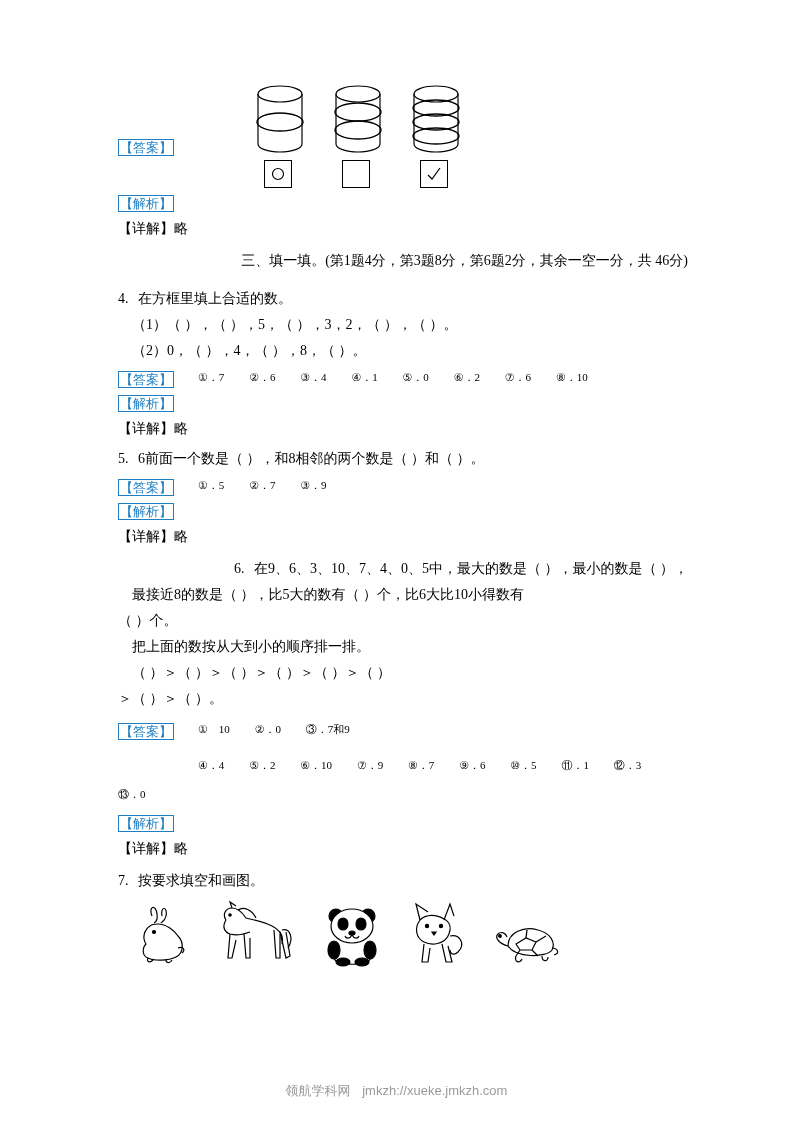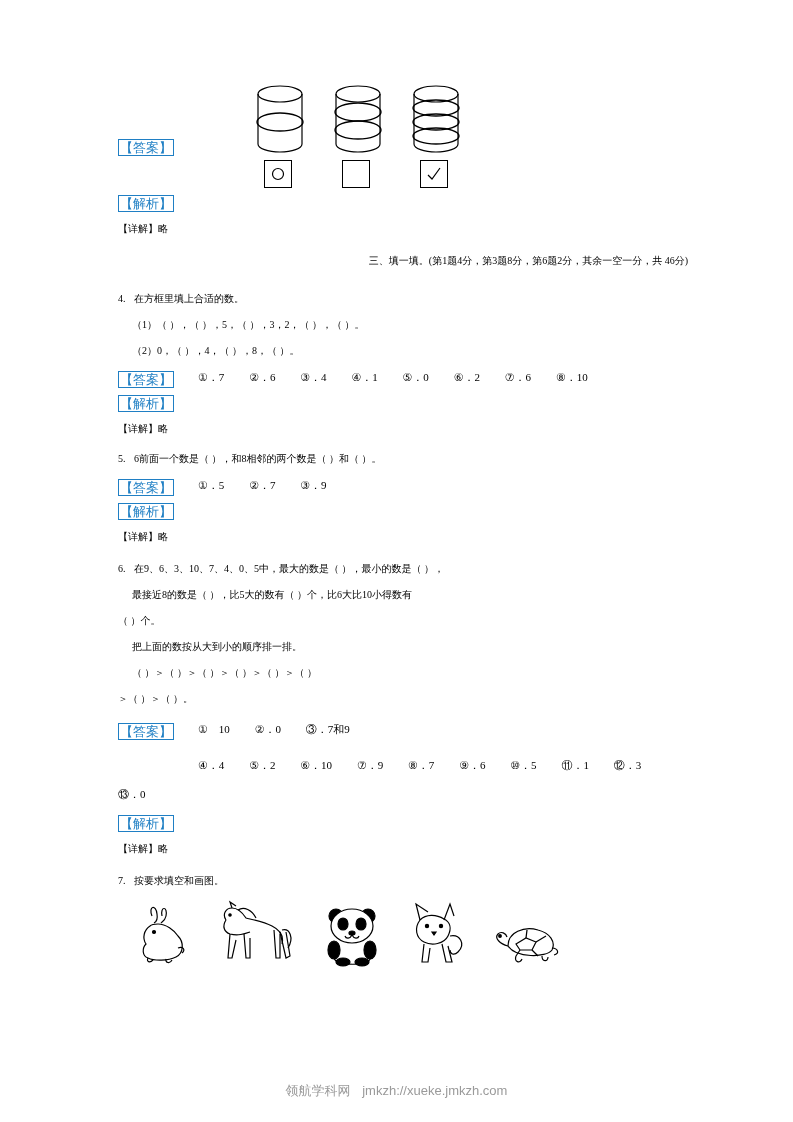--- a/index.html
+++ b/index.html
@@ -25,21 +25,21 @@
   }
   .row { display: flex; align-items: flex-start; }
   .tagbox {
     color: #1f7fc4;
     font-size: 13px;
     border: 1px solid #1f7fc4;
     padding: 0 1px;
     display: inline-block;
     line-height: 15px;
   }
-  .blk { font-size: 10px; line-height: 26px; }
+  .blk { font-size: 14px; line-height: 26px; }
   .indent1 { margin-left: 14px; }
   .ans-line { display:flex; align-items:flex-start; margin-top:6px; }
   .ans-items { margin-left: 18px; font-size: 11px; }
   .ans-items span { display:inline-block; margin-right: 22px; }
   
   .draw-area { position: relative; height: 130px; }
   .cyl { position: absolute; }
   .shapebox {
     position:absolute;
     width: 26px; height: 26px;
@@ -183,21 +183,21 @@
 
     <div class="row" style="margin-top:6px;">
       <div class="tagwrap">
         <span class="tagbox">【解析】</span>
       </div>
     </div>
     <div class="blk" style="margin-top:4px;">
       <span>【详解】</span><span>略</span>
     </div>
 
-    <div class="blk" style="margin-top:6px;">
+    <div class="blk" style="margin-top:6px;text-align:right;">
       <span>6.</span>
       <span style="margin-left:6px;">在9、6、3、10、7、4、0、5中，最大的数是（            ），最小的数是（            ），</span>
     </div>
     <div class="blk indent1">最接近8的数是（            ），比5大的数有（            ）个，比6大比10小得数有</div>
     <div class="blk">（            ）个。</div>
     <div class="blk indent1">把上面的数按从大到小的顺序排一排。</div>
     <div class="blk indent1">（            ）＞（            ）＞（            ）＞（            ）＞（            ）＞（            ）</div>
     <div class="blk">＞（            ）＞（            ）。</div>
 
     <div class="ans-line" style="margin-top:10px;">

